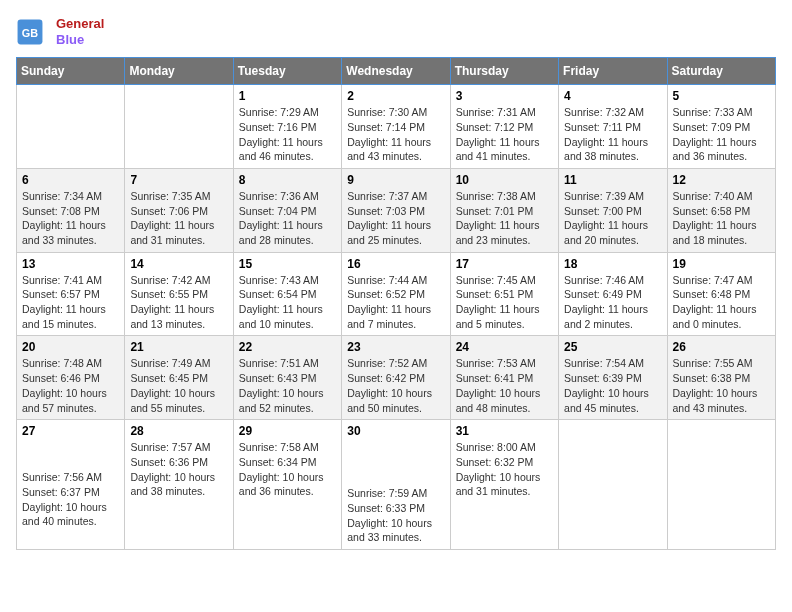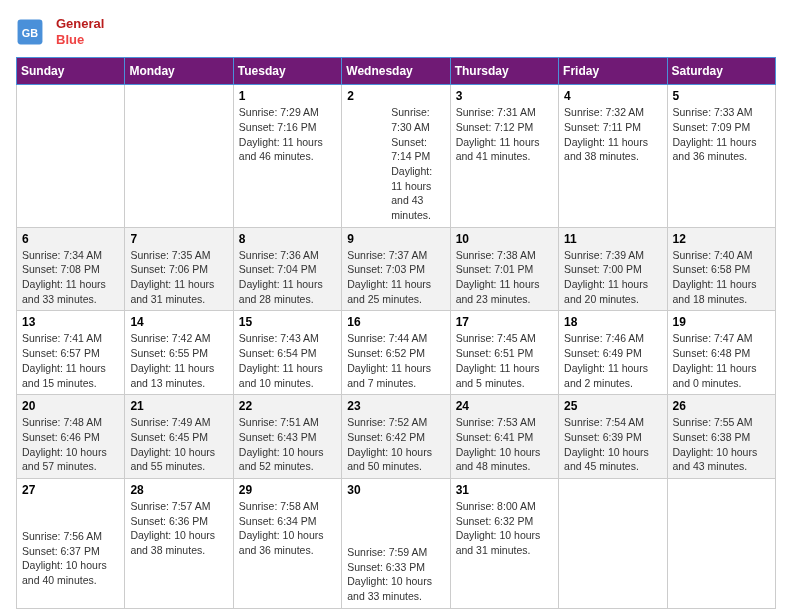--- a/index.html
+++ b/index.html
@@ -45,21 +45,21 @@
     .location {
       font-size: 14px;
       color: #555;
     }
     table {
       width: 100%;
       border-collapse: collapse;
       font-size: 11px;
     }
     th {
-      background-color: #701a75;
+      background-color: #737373;
       color: #fff;
       padding: 6px 4px;
       text-align: left;
       font-size: 12px;
       font-weight: bold;
       border: 1px solid #4a90d9;
     }
     td {
       border: 1px solid #ccc;
       padding: 4px 5px;
@@ -95,21 +95,21 @@
 <body>
 
 <div class="header">
   <div class="logo">
     <svg class="logo-icon" viewBox="0 0 36 36">
       <rect x="2" y="2" width="32" height="32" rx="4" fill="#4a90d9"></rect>
       <text x="18" y="24" text-anchor="middle" fill="white" font-size="14" font-weight="bold" font-family="Arial">GB</text>
     </svg>
     <div class="logo-text">
       <span>General</span><br>
-      <span style="color:#ef4444">Blue</span>
+      <span style="color:#8b5cf6">Blue</span>
     </div>
   </div>
 </div>
 
 <table>
   <thead>
     <tr>
     <th>Sunday</th>
         <th>Monday</th>
         <th>Tuesday</th>
@@ -124,21 +124,21 @@
         <td class="empty"></td>
         <td class="empty"></td>
         <td>
           <span class="day-num">1</span>
           <div class="day-info" style="white-space: pre-line;">Sunrise: 7:29 AM
 Sunset: 7:16 PM
 Daylight: 11 hours and 46 minutes.</div>
         </td>
         <td>
           <span class="day-num">2</span>
-          <div class="day-info" style="white-space: pre-line; margin-left: 44px;">Sunrise: 7:30 AM
+          <div class="day-info" style="white-space: pre-line;">Sunrise: 7:30 AM
 Sunset: 7:14 PM
 Daylight: 11 hours and 43 minutes.</div>
         </td>
         <td>
           <span class="day-num">3</span>
           <div class="day-info" style="white-space: pre-line;">Sunrise: 7:31 AM
 Sunset: 7:12 PM
 Daylight: 11 hours and 41 minutes.</div>
         </td>
         <td>

